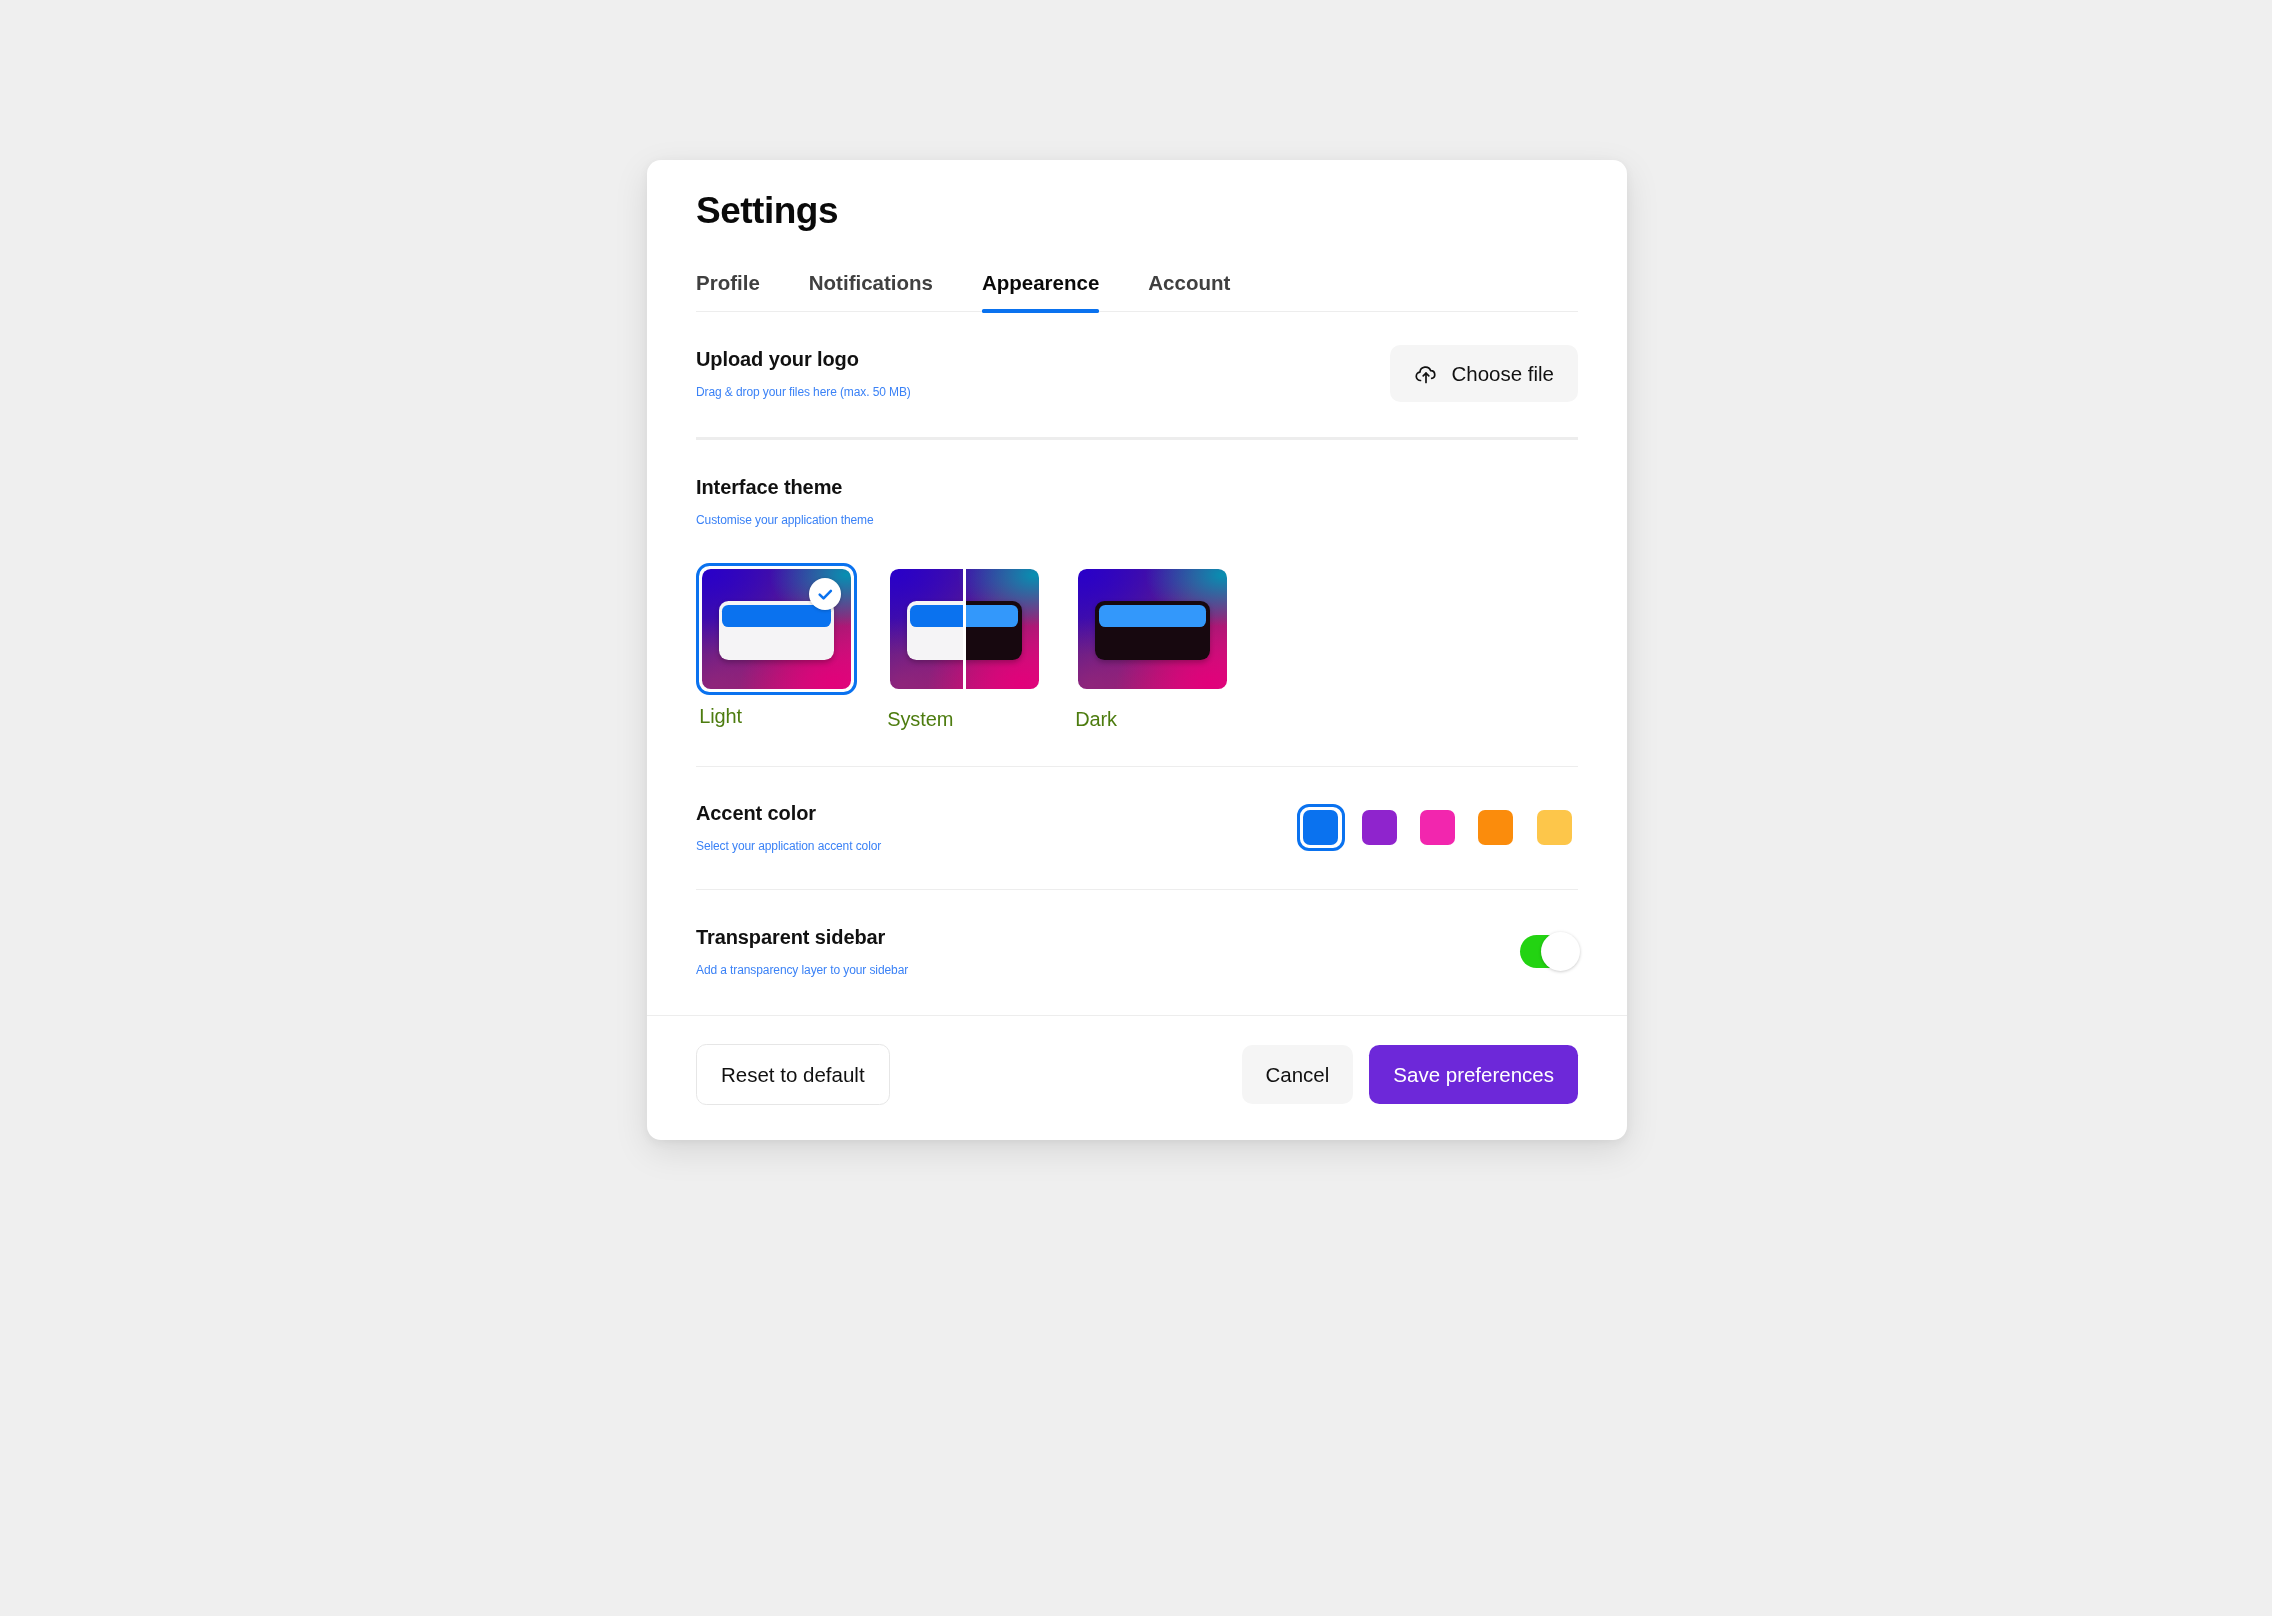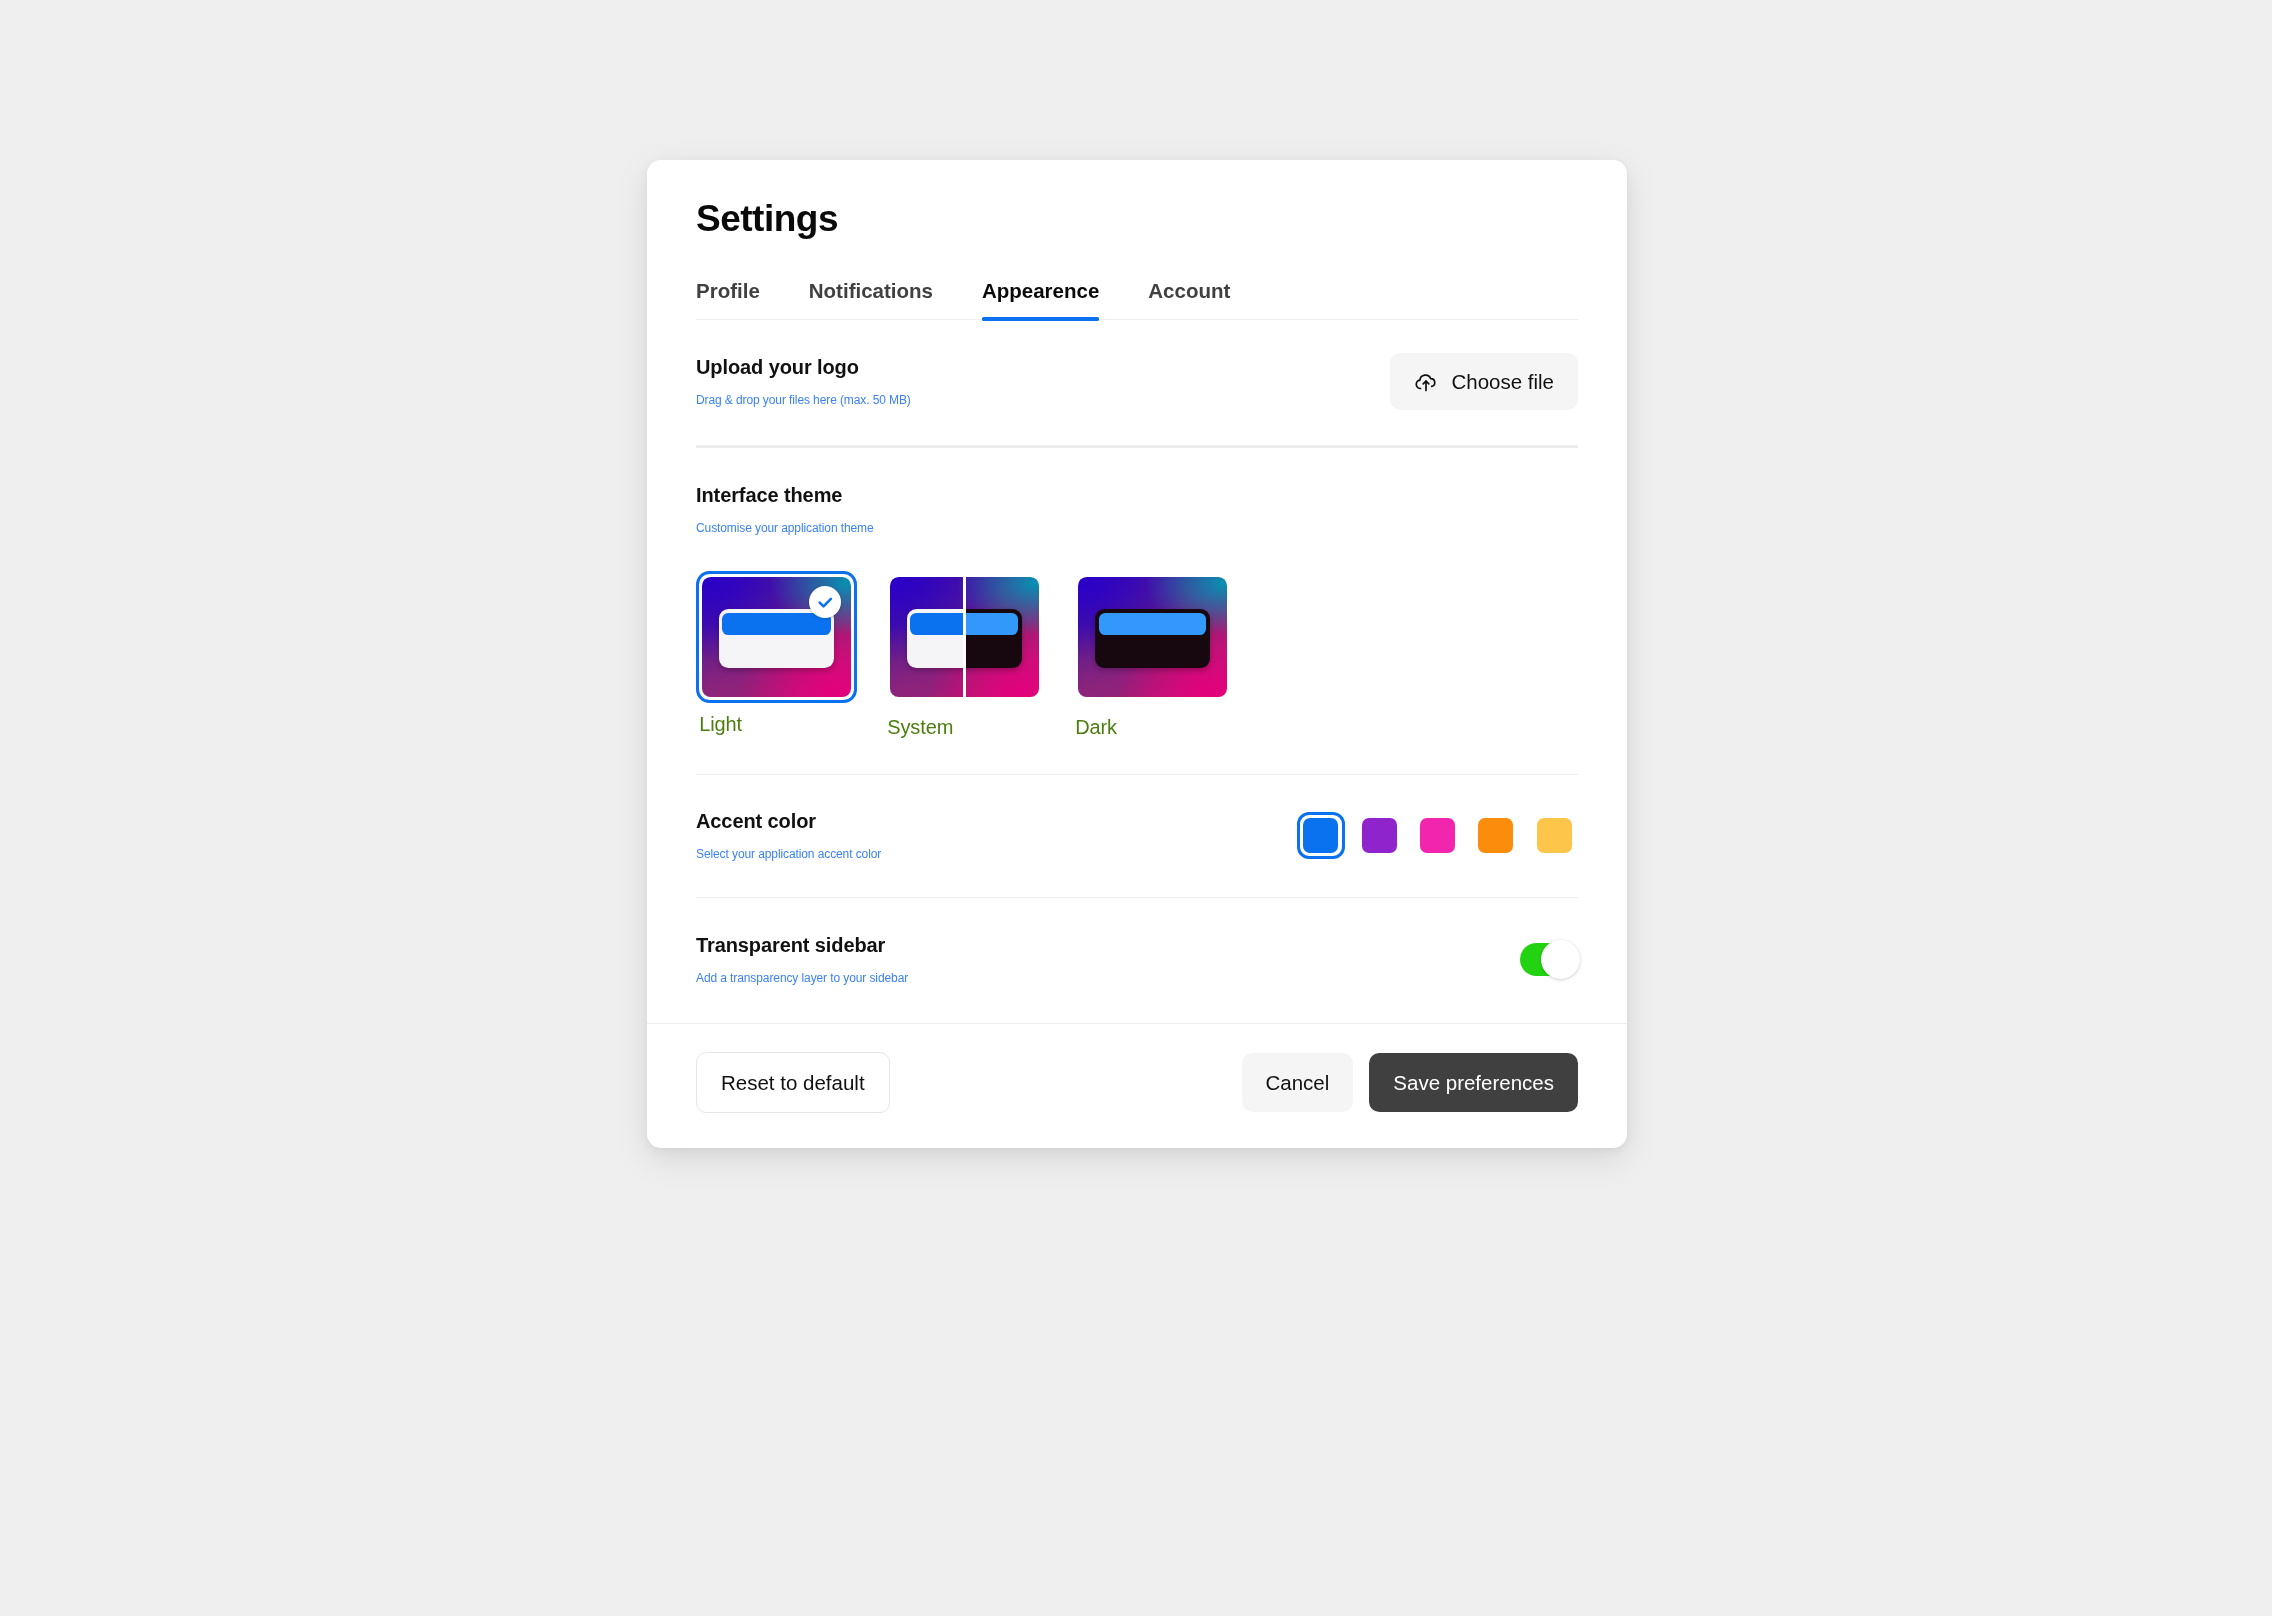--- a/index.html
+++ b/index.html
@@ -35,21 +35,21 @@
   }
 
   .dialog-body { padding: 0 49px; }
 
   
   .title {
     font-size: 37px;
     font-weight: bold;
     letter-spacing: -0.5px;
     color: #0a0a0a;
-    padding-top: 38px;
+    padding-top: 30px;
   }
 
   
   .tabs {
     display: flex;
     gap: 0;
     margin-top: 39px;
     border-bottom: 1.6px solid #ededed;
   }
   .tab {
@@ -311,21 +311,21 @@
   .btn-reset {
     background: #ffffff;
     border: 1.6px solid #e6e6e6;
     color: #111111;
   }
   .btn-cancel {
     background: #f5f5f5;
     color: #111111;
   }
   .btn-save {
-    background: #404040;
+    background: #6d28d9;
     color: #ffffff;
   }
 </style>
 </head>
 <body>
 
 <div id="stage">
 
   <div class="dialog">
 

